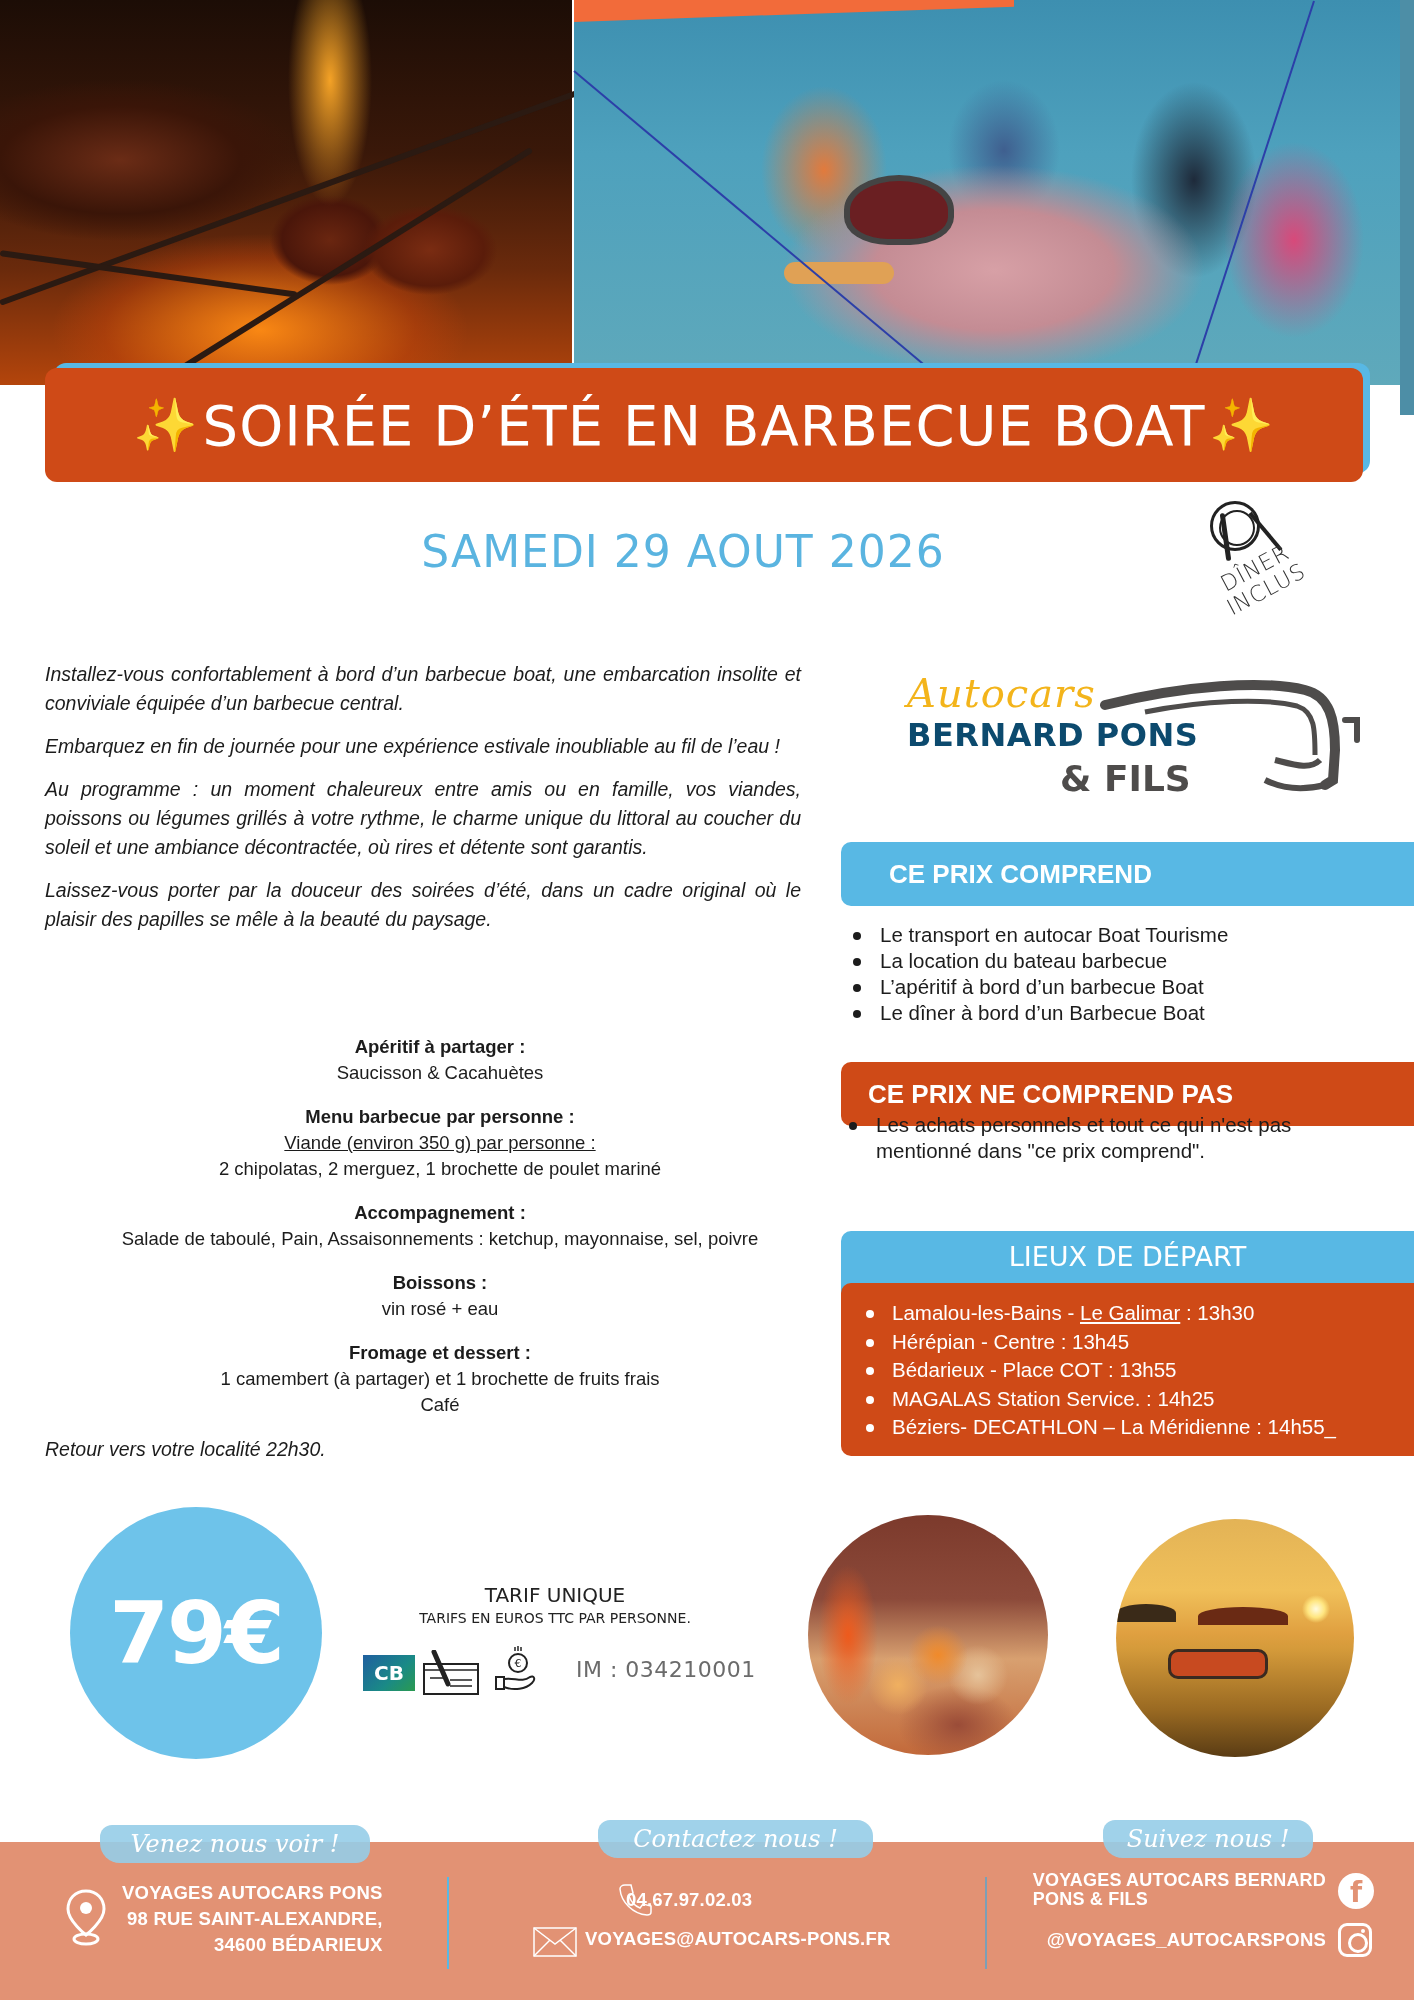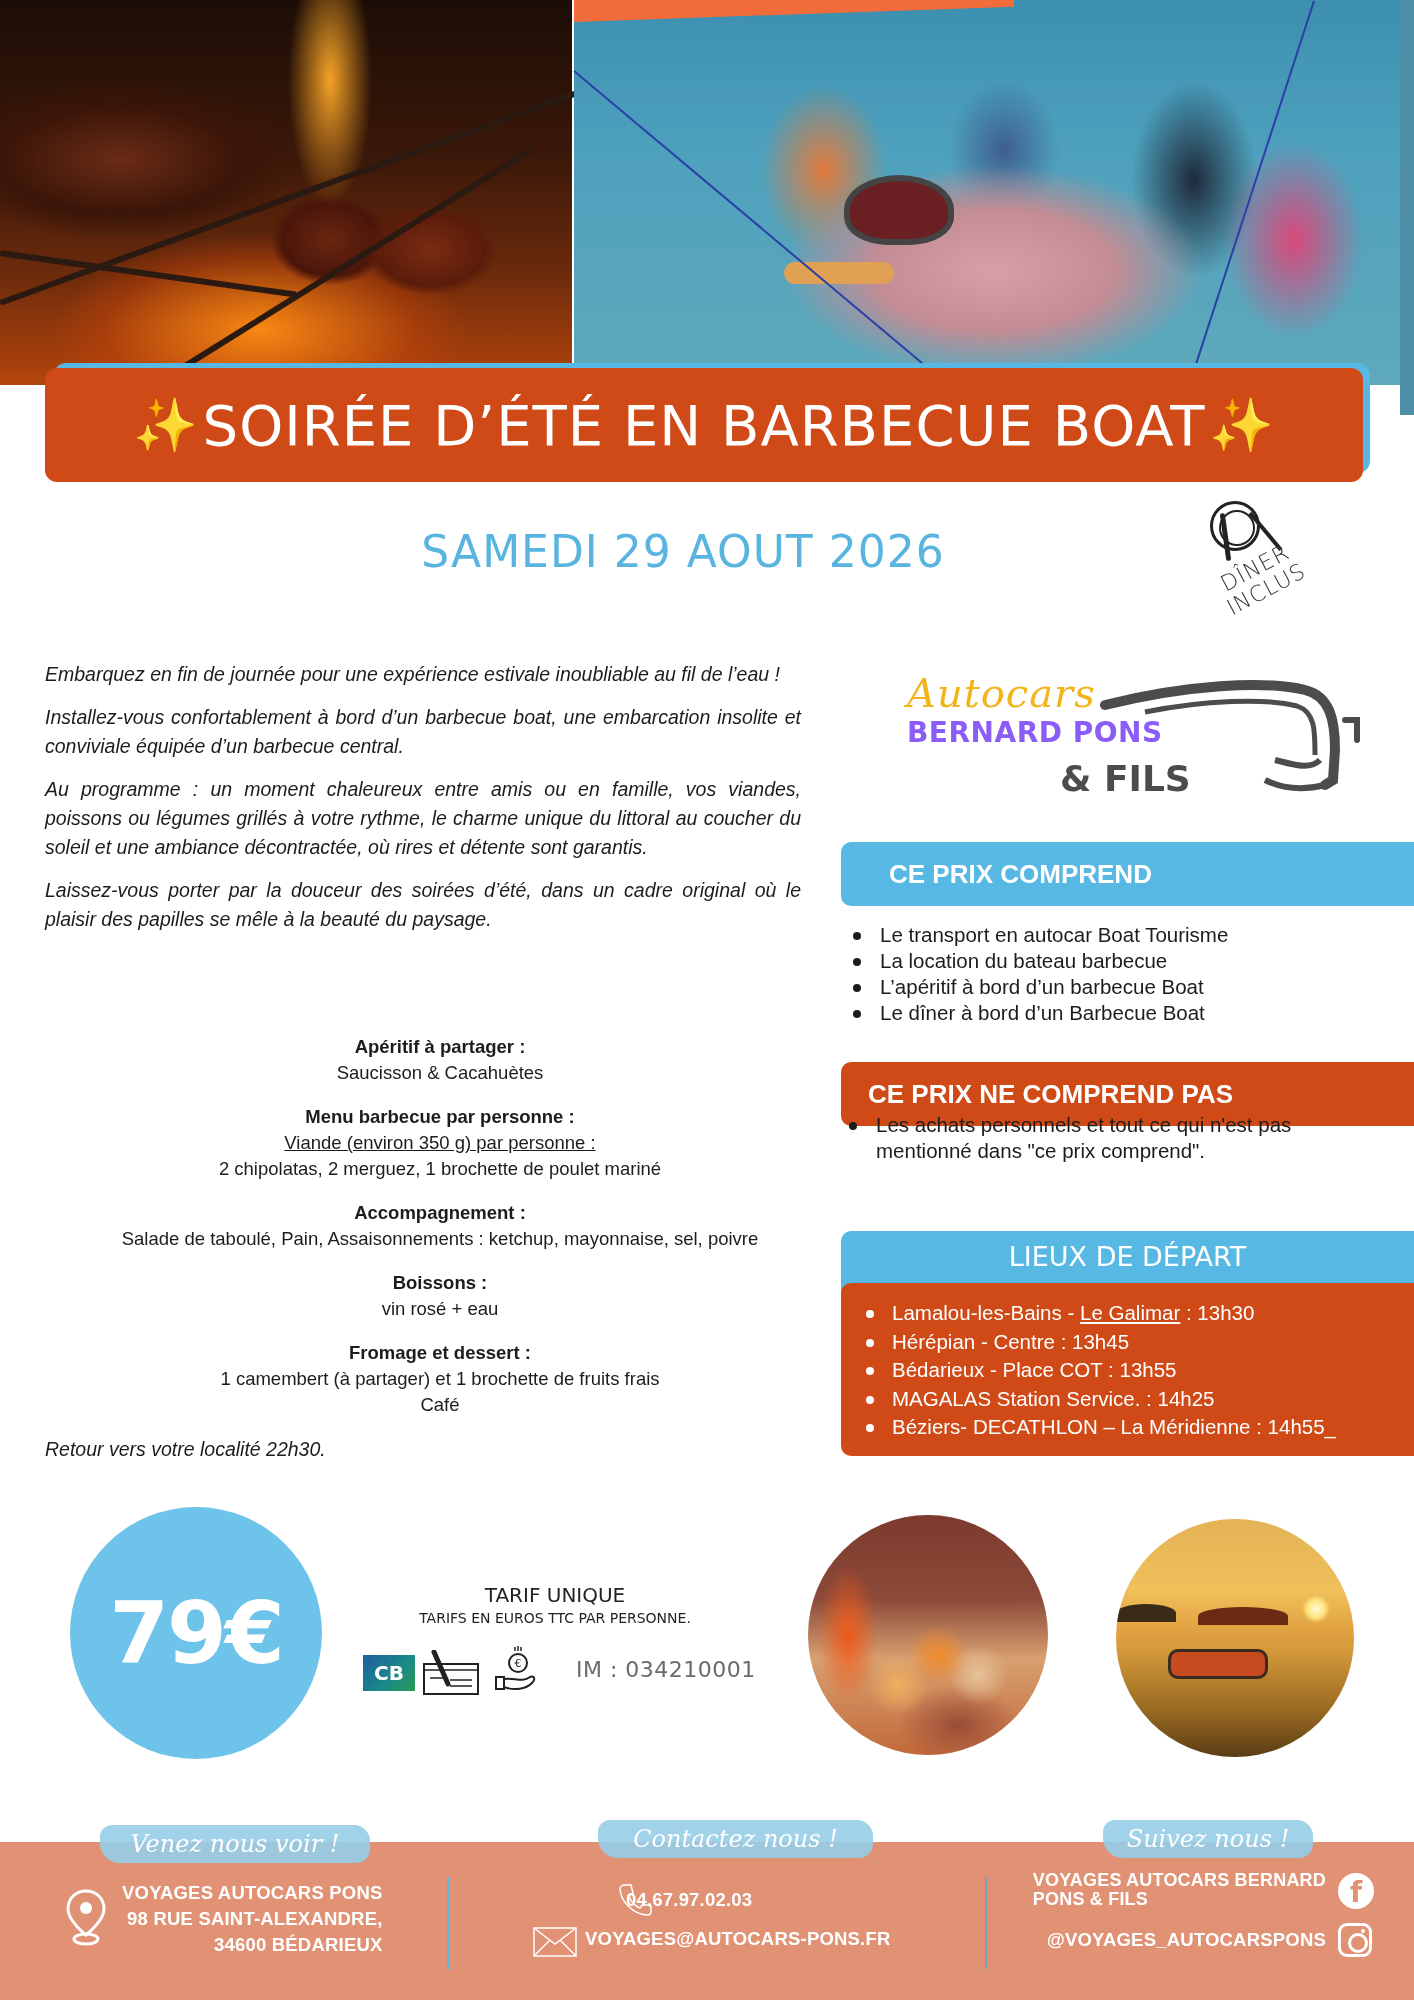--- a/index.html
+++ b/index.html
@@ -60,21 +60,21 @@
   .description p { margin-bottom: 14px; }
   .menu { position: absolute; left: 80px; top: 1034px; width: 720px; text-align: center; font-size: 18.5px; line-height: 26px; color: #1c1c1c; }
   .menu .block { margin-bottom: 18px; }
   .menu .head { font-weight: bold; }
   .menu .underline { text-decoration: underline; }
   .return-note { position: absolute; left: 45px; top: 1438px; font-size: 19.5px; font-style: italic; color: #1c1c1c; }
 
   
   .logo { position: absolute; left: 905px; top: 660px; width: 460px; height: 140px; }
   .logo .script { position: absolute; left: 2px; top: 10px; font-family: "DejaVu Serif", serif; font-style: italic; color: #f3b41b; font-size: 40px; letter-spacing: 1px; }
-  .logo .name1 { position: absolute; left: 2px; top: 56px; font-family: "DejaVu Sans", sans-serif; font-weight: bold; color: #8b5cf6; font-size: 28px; letter-spacing: 0.5px; text-align: center; }
+  .logo .name1 { position: absolute; left: 2px; top: 56px; font-family: "DejaVu Sans", sans-serif; font-weight: bold; color: #0c4a6e; font-size: 32px; letter-spacing: 0.5px; text-align: center; }
   .logo .name2 { position: absolute; left: 155px; top: 98px; font-family: "DejaVu Sans", sans-serif; font-weight: bold; color: #4e4c4b; font-size: 36px; }
   .logo svg { position: absolute; left: 0; top: 0; }
 
   .panel-head { position: absolute; left: 841px; width: 573px; height: 64px; border-radius: 10px 0 0 10px; color: #fff; font-weight: bold; font-size: 26px; display: flex; align-items: center; }
   .panel-head.blue { background: #58b8e4; }
   .panel-head.red { background: #cf4a17; }
   .includes-head { top: 842px; padding-left: 48px; }
   .excludes-head { top: 1062px; padding-left: 27px; }
   .bullets { position: absolute; list-style: none; font-size: 20.5px; line-height: 26px; color: #1c1c1c; }
   .bullets li { position: relative; padding-left: 36px; }
@@ -171,22 +171,22 @@
   <div class="plate"></div>
   <div class="knife"></div>
   <div class="fork"></div>
   <div class="label">
     <div>DÎNER</div>
     <div>INCLUS</div>
   </div>
 </div>
 
 <div class="description">
+  <p>Installez-vous confortablement à bord d’un barbecue boat, une embarcation insolite et conviviale équipée d’un barbecue central.</p>
   <p>Embarquez en fin de journée pour une expérience estivale inoubliable au fil de l’eau !</p>
-  <p>Installez-vous confortablement à bord d’un barbecue boat, une embarcation insolite et conviviale équipée d’un barbecue central.</p>
   <p>Au programme : un moment chaleureux entre amis ou en famille, vos viandes, poissons ou légumes grillés à votre rythme, le charme unique du littoral au coucher du soleil et une ambiance décontractée, où rires et détente sont garantis.</p>
   <p>Laissez-vous porter par la douceur des soirées d’été, dans un cadre original où le plaisir des papilles se mêle à la beauté du paysage.</p>
 </div>
 
 <div class="menu">
   <div class="block">
     <div class="head">Apéritif à partager :</div>
     <div>Saucisson &amp; Cacahuètes</div>
   </div>
   <div class="block">

